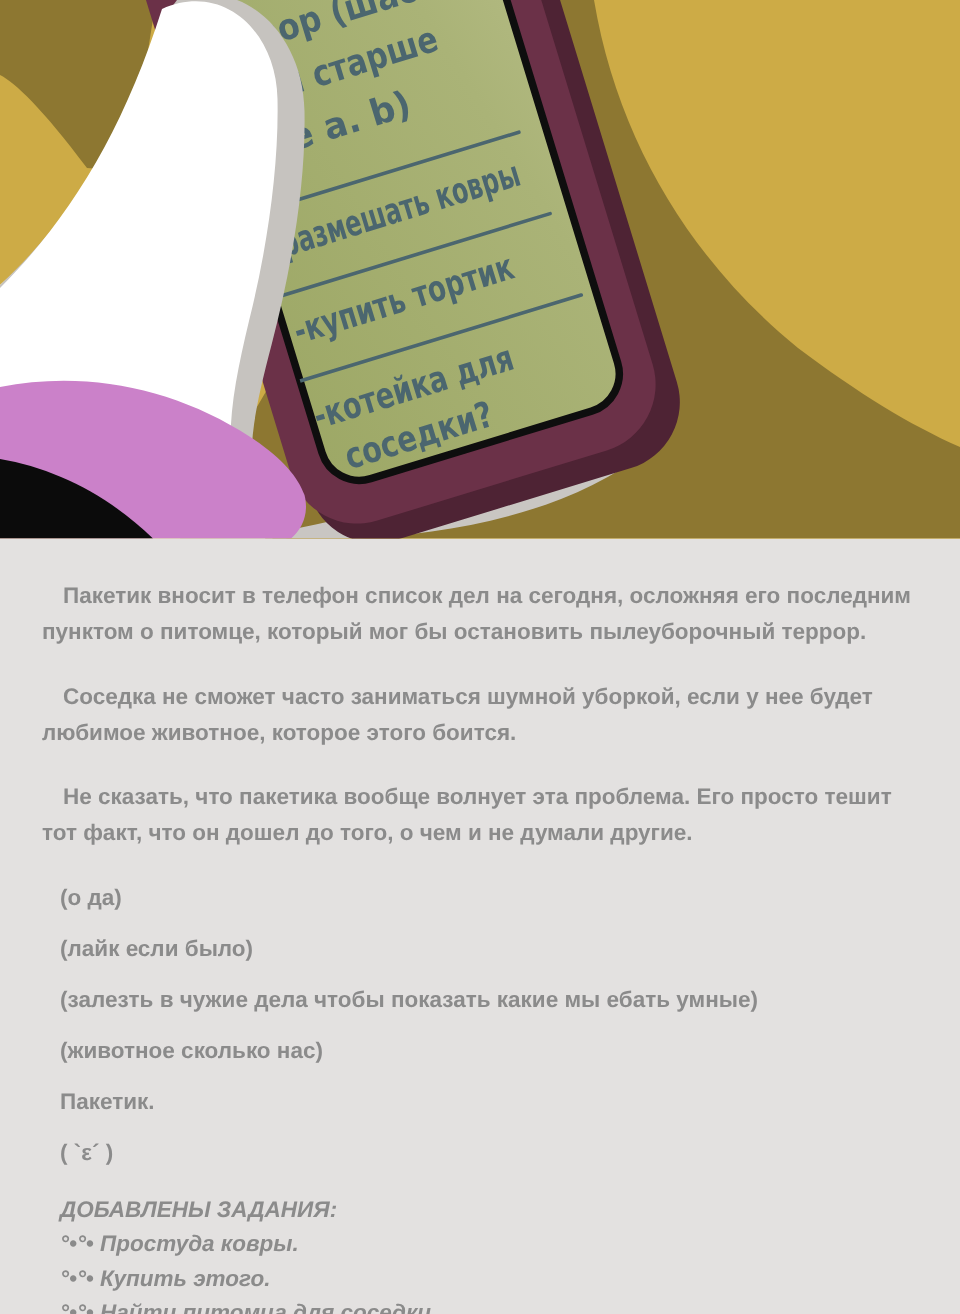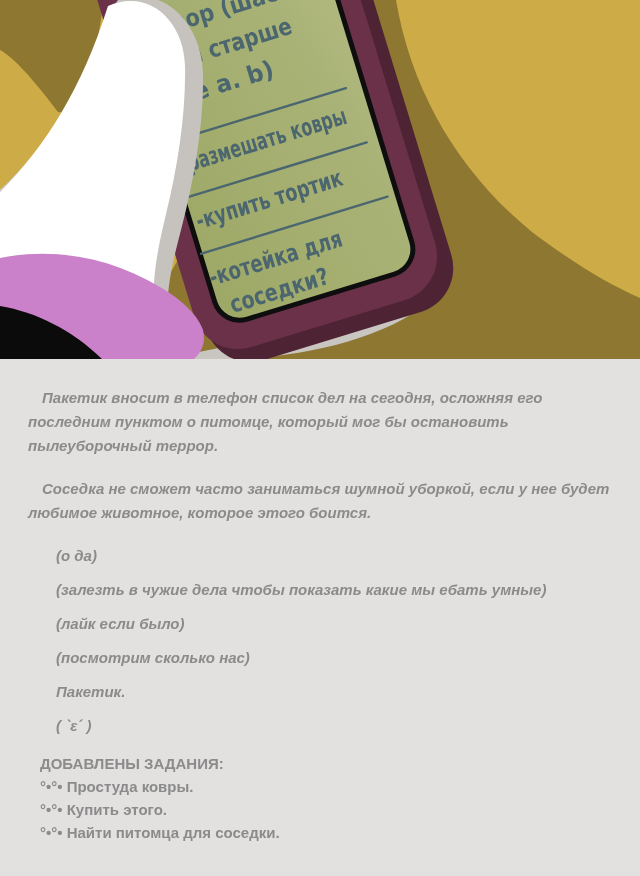--- a/index.html
+++ b/index.html
@@ -12,24 +12,24 @@
   .illustration{position:relative;width:640px;height:359px;background:#cdab46;}
   .illustration svg{display:block;}
   .story{
     padding:27px 26px 0 28px;
     color:#8b8b8b;
     font-size:15px;
     font-weight:bold;
     line-height:24px;
   }
   .story p{margin:0 0 9px 0;}
-  .story p.para{text-indent:14px;margin-bottom:19px;font-style:italic;}
-  .story p.aside{margin-left:28px;margin-bottom:10px;font-style:italic;}
+  .story p.para{text-indent:14px;margin-bottom:19px;}
+  .story p.aside{margin-left:12px;margin-bottom:10px;}
   .tasks{margin-left:12px;margin-top:14px;line-height:23px;}
-  .tasks p{margin:0;}
+  .tasks p{margin:0;font-style:italic;}
   .sep{stroke:#4b666f;stroke-width:2.4;stroke-linecap:round;}
   text.todo{
     font-family:"DejaVu Sans",sans-serif;
     font-weight:bold;
     fill:#4b666f;
   }
 </style>
 </head>
 <body>
 
@@ -77,25 +77,26 @@
     <path d="M108,6 C148,-12 184,20 185,66 C186,112 178,166 166,214 C155,260 148,298 160,332 C166,348 172,355 177,359 L0,359 L0,192 C46,146 82,88 108,6 Z" fill="#ffffff"></path>
 
     <path d="M0,258 C55,247 112,258 160,287 C185,302 198,316 203,330 C206,342 202,352 194,359 L0,359 Z" fill="#cb81c9"></path>
     <path d="M0,306 C36,312 72,330 102,359 L0,359 Z" fill="#0b0b0b"></path>
   </svg>
 </div>
 
 <div class="story">
   <p class="para">Пакетик вносит в телефон список дел на сегодня, осложняя его последним пунктом о питомце, который мог бы остановить пылеуборочный террор.</p>
   <p class="para">Соседка не сможет часто заниматься шумной уборкой, если у нее будет любимое животное, которое этого боится.</p>
+  <p class="para">Не сказать, что пакетика вообще волнует эта проблема. Его просто тешит тот факт, что он дошел до того, о чем и не думали другие.</p>
 
   <p class="aside">(о да)</p>
+  <p class="aside">(лайк если было)</p>
   <p class="aside">(залезть в чужие дела чтобы показать какие мы ебать умные)</p>
-  <p class="aside">(лайк если было)</p>
-  <p class="aside">(посмотрим сколько нас)</p>
+  <p class="aside">(животное сколько нас)</p>
   <p class="aside">Пакетик.</p>
   <p class="aside">( `ε´ )</p>
 
   <div class="tasks">
     <p>ДОБАВЛЕНЫ ЗАДАНИЯ:</p>
     <p>°•°• Простуда ковры.</p>
     <p>°•°• Купить этого.</p>
     <p>°•°• Найти питомца для соседки.</p>
   </div>
 </div>

